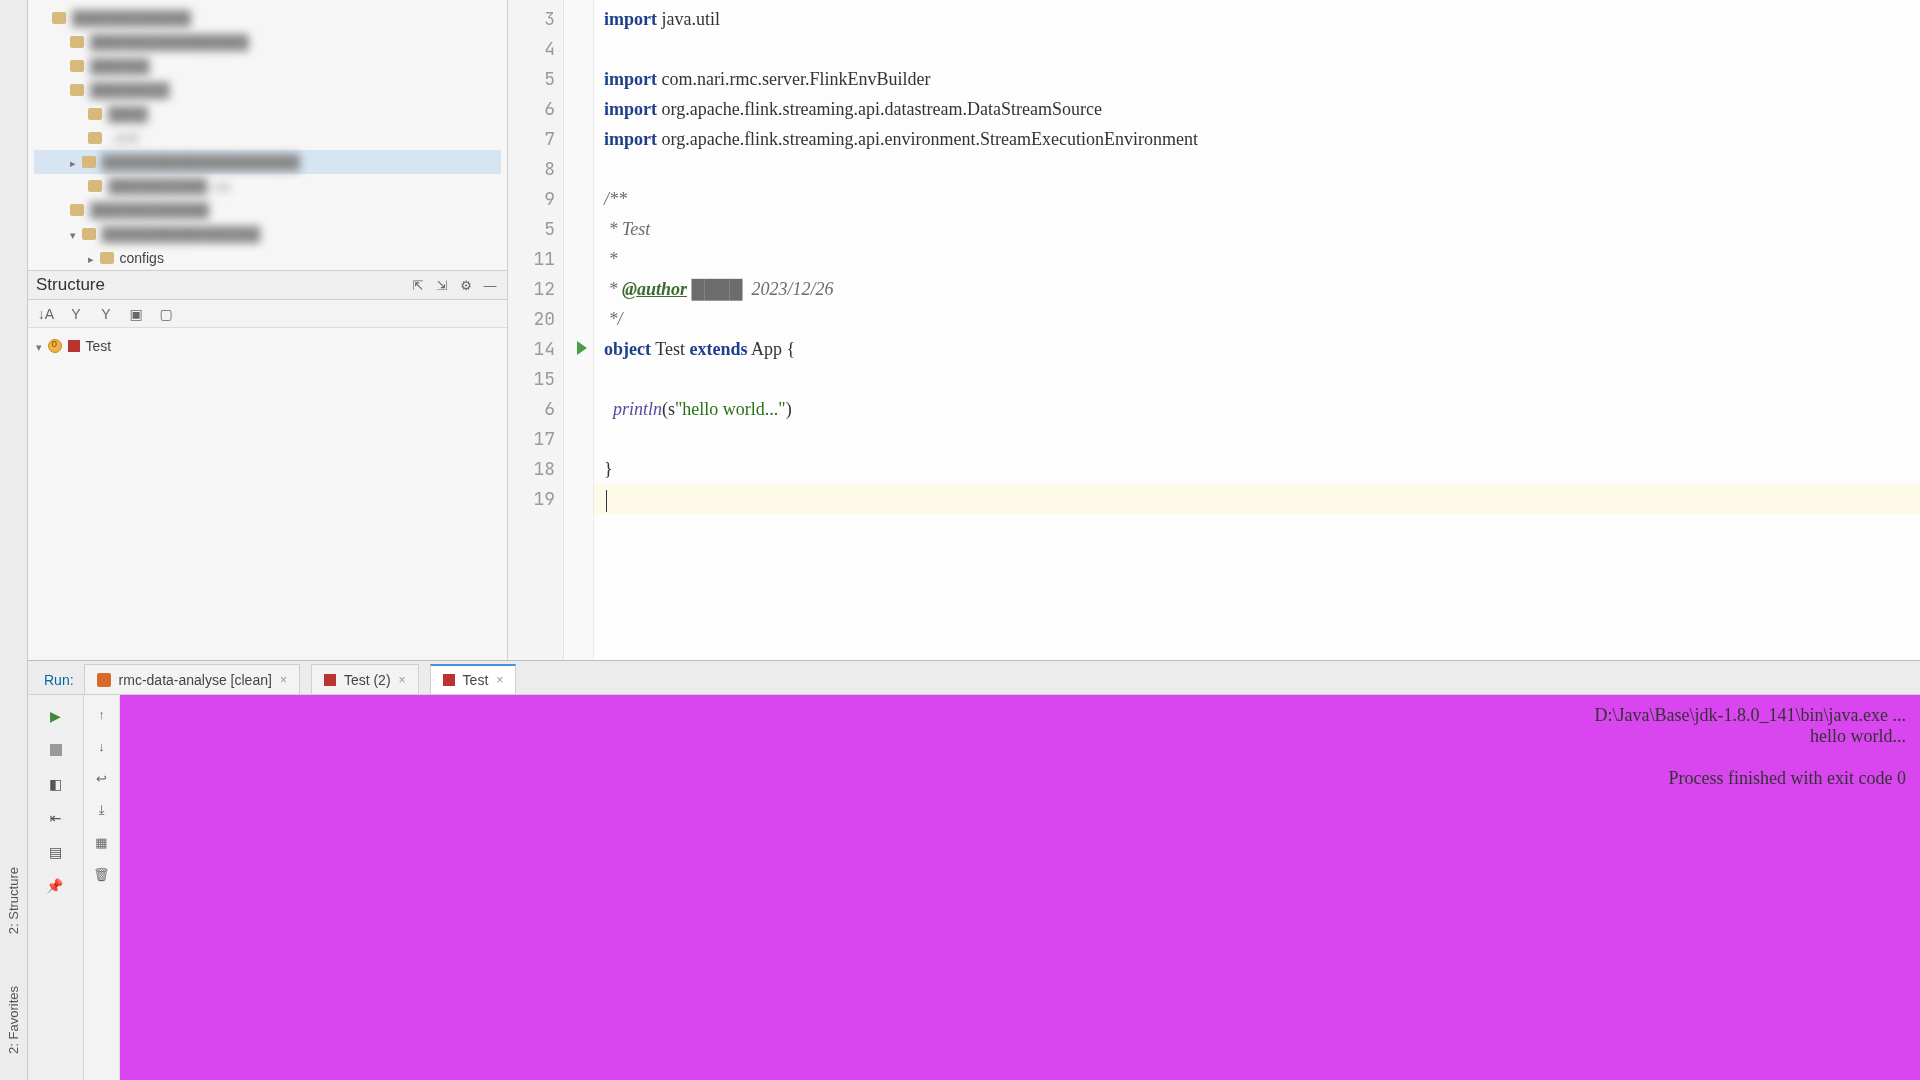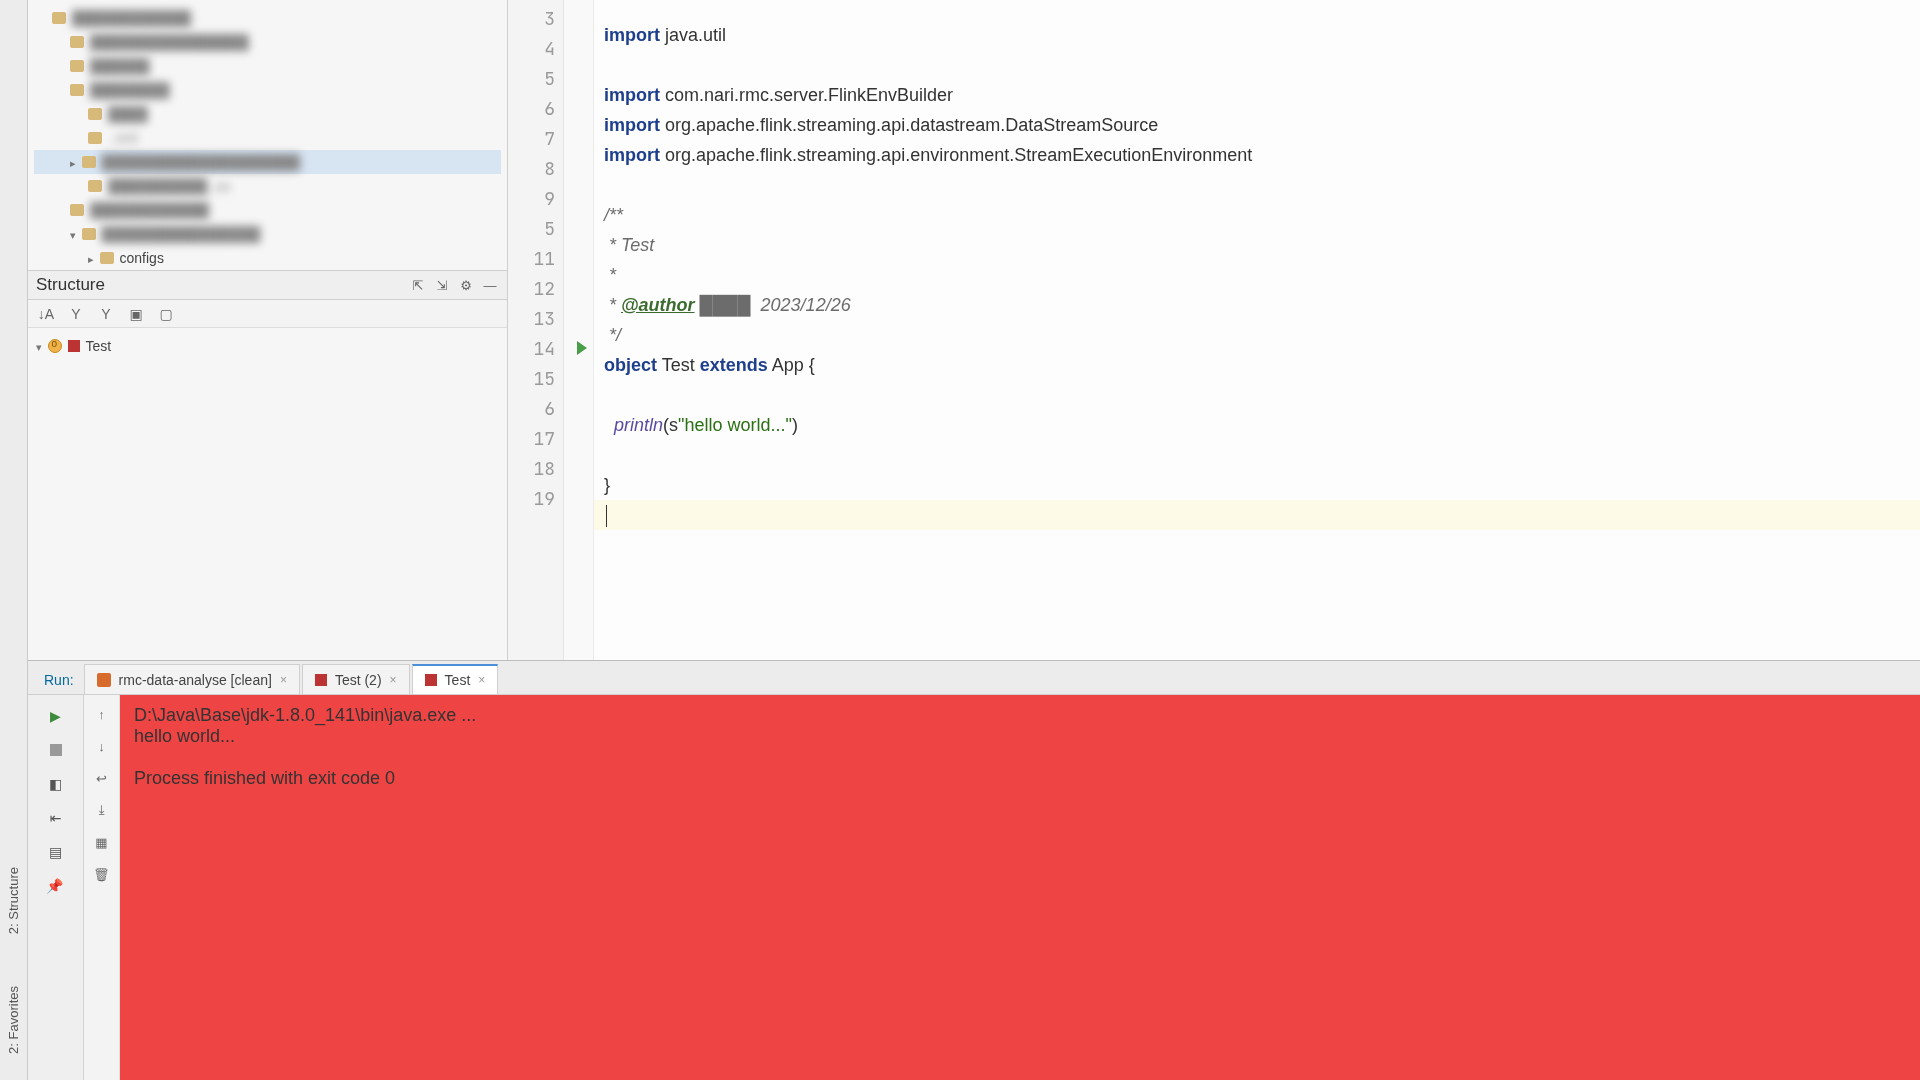--- a/index.html
+++ b/index.html
@@ -84,24 +84,24 @@
     font-size:18px;
     padding-top:4px;
     user-select:none;
     position:relative;
   }
   .gutter .ln { height:30px; line-height:30px; padding-right:8px; position:relative;}
   .gutter .run-ic { position:absolute; right:-24px; top:7px; width:0; height:0; border-left:10px solid #4a9e4a; border-top:7px solid transparent; border-bottom:7px solid transparent; cursor:pointer;}
   .marks { width:30px; background:#f9f9f9; border-right:1px solid #ececec;}
   .code {
     flex:1;
-    font-family:Liberation Sans, sans-serif;
+    font-family:Liberation Serif, serif;
     font-size:18px;
     color:#333;
-    padding-top:20px;
+    padding-top:4px;
     white-space:pre;
     overflow:hidden;
   }
   .code .line { height:30px; line-height:30px; padding-left:10px; }
   .code .hl { background:#fdfbe7; }
   .kw  { color:#1e3f8b; font-weight:600; }
   .pkg { color:#333; }
   .doc { color:#6c6c6c; font-style:italic; }
   .doctag { color:#3c6b2f; font-style:italic; font-weight:600; text-decoration:underline;}
   .str { color:#2a7014; }
@@ -149,26 +149,27 @@
   .run-tools2 {
     width:36px;
     background:#f3f3f3;
     border-right:1px solid #dedede;
     display:flex; flex-direction:column; align-items:center;
     padding-top:8px; gap:10px;
   }
   .run-tools2 .btn { width:22px; height:22px; display:flex; align-items:center; justify-content:center; color:#666; cursor:pointer; font-size:13px;}
   .console {
     flex:1;
-    background:#ef4444;
-    font-family:Liberation Sans, sans-serif;
+    background:#d946ef;
+    font-family:Liberation Serif, serif;
     font-size:18px;
     color:#333;
     padding:10px 14px;
     white-space:pre;
+    text-align:right;
   }
 </style>
 </head>
 <body>
 
 <div class="vstrip">
   <div class="vtab">2: Structure</div>
   <div class="vtab">2: Favorites</div>
 </div>
 
@@ -256,38 +257,38 @@
           <div class="ln">3</div>
           <div class="ln">4</div>
           <div class="ln">5</div>
           <div class="ln">6</div>
           <div class="ln">7</div>
           <div class="ln">8</div>
           <div class="ln">9</div>
           <div class="ln">5</div>
           <div class="ln">11</div>
           <div class="ln">12</div>
-          <div class="ln">13</div>
+          <div class="ln">20</div>
           <div class="ln">14<div class="run-ic"></div></div>
           <div class="ln">15</div>
           <div class="ln">6</div>
           <div class="ln">17</div>
           <div class="ln">18</div>
           <div class="ln">19</div>
         </div>
       <div class="marks"></div>
       <div class="code" id="code"><div class="line"><span class="kw">import</span><span class="pkg"> java.util</span></div><div class="line">&nbsp;</div><div class="line"><span class="kw">import</span><span class="pkg"> com.nari.rmc.server.FlinkEnvBuilder</span></div><div class="line"><span class="kw">import</span><span class="pkg"> org.apache.flink.streaming.api.datastream.DataStreamSource</span></div><div class="line"><span class="kw">import</span><span class="pkg"> org.apache.flink.streaming.api.environment.StreamExecutionEnvironment</span></div><div class="line">&nbsp;</div><div class="line"><span class="doc">/**</span></div><div class="line"><span class="doc"> * Test</span></div><div class="line"><span class="doc"> *</span></div><div class="line"><span class="doc"> * </span><span class="doctag">@author</span><span class="doc"> ████  2023/12/26</span></div><div class="line"><span class="doc"> */</span></div><div class="line"><span class="kw">object</span><span class="id"> Test </span><span class="kw">extends</span><span class="id"> App {</span></div><div class="line">&nbsp;</div><div class="line"><span>  </span><span class="fn">println</span><span>(s</span><span class="str">"hello world..."</span><span>)</span></div><div class="line">&nbsp;</div><div class="line">}</div><div class="line hl"><span class="caret"></span></div></div>
     </div>
 
   </div>
 
   <div class="runwin">
     <div class="run-tabs">
       <span class="lbl">Run:</span>
-      <div id="runtabs" style="display:flex; gap:2px;">
+      <div id="runtabs" style="display:flex; gap:11px;">
           <div class="tab">
             <span class="m-ic"></span>
             <span>rmc-data-analyse [clean]</span>
             <span class="close">×</span>
           </div>
           <div class="tab">
             <span class="s-ic"></span>
             <span>Test (2)</span>
             <span class="close">×</span>
           </div>

